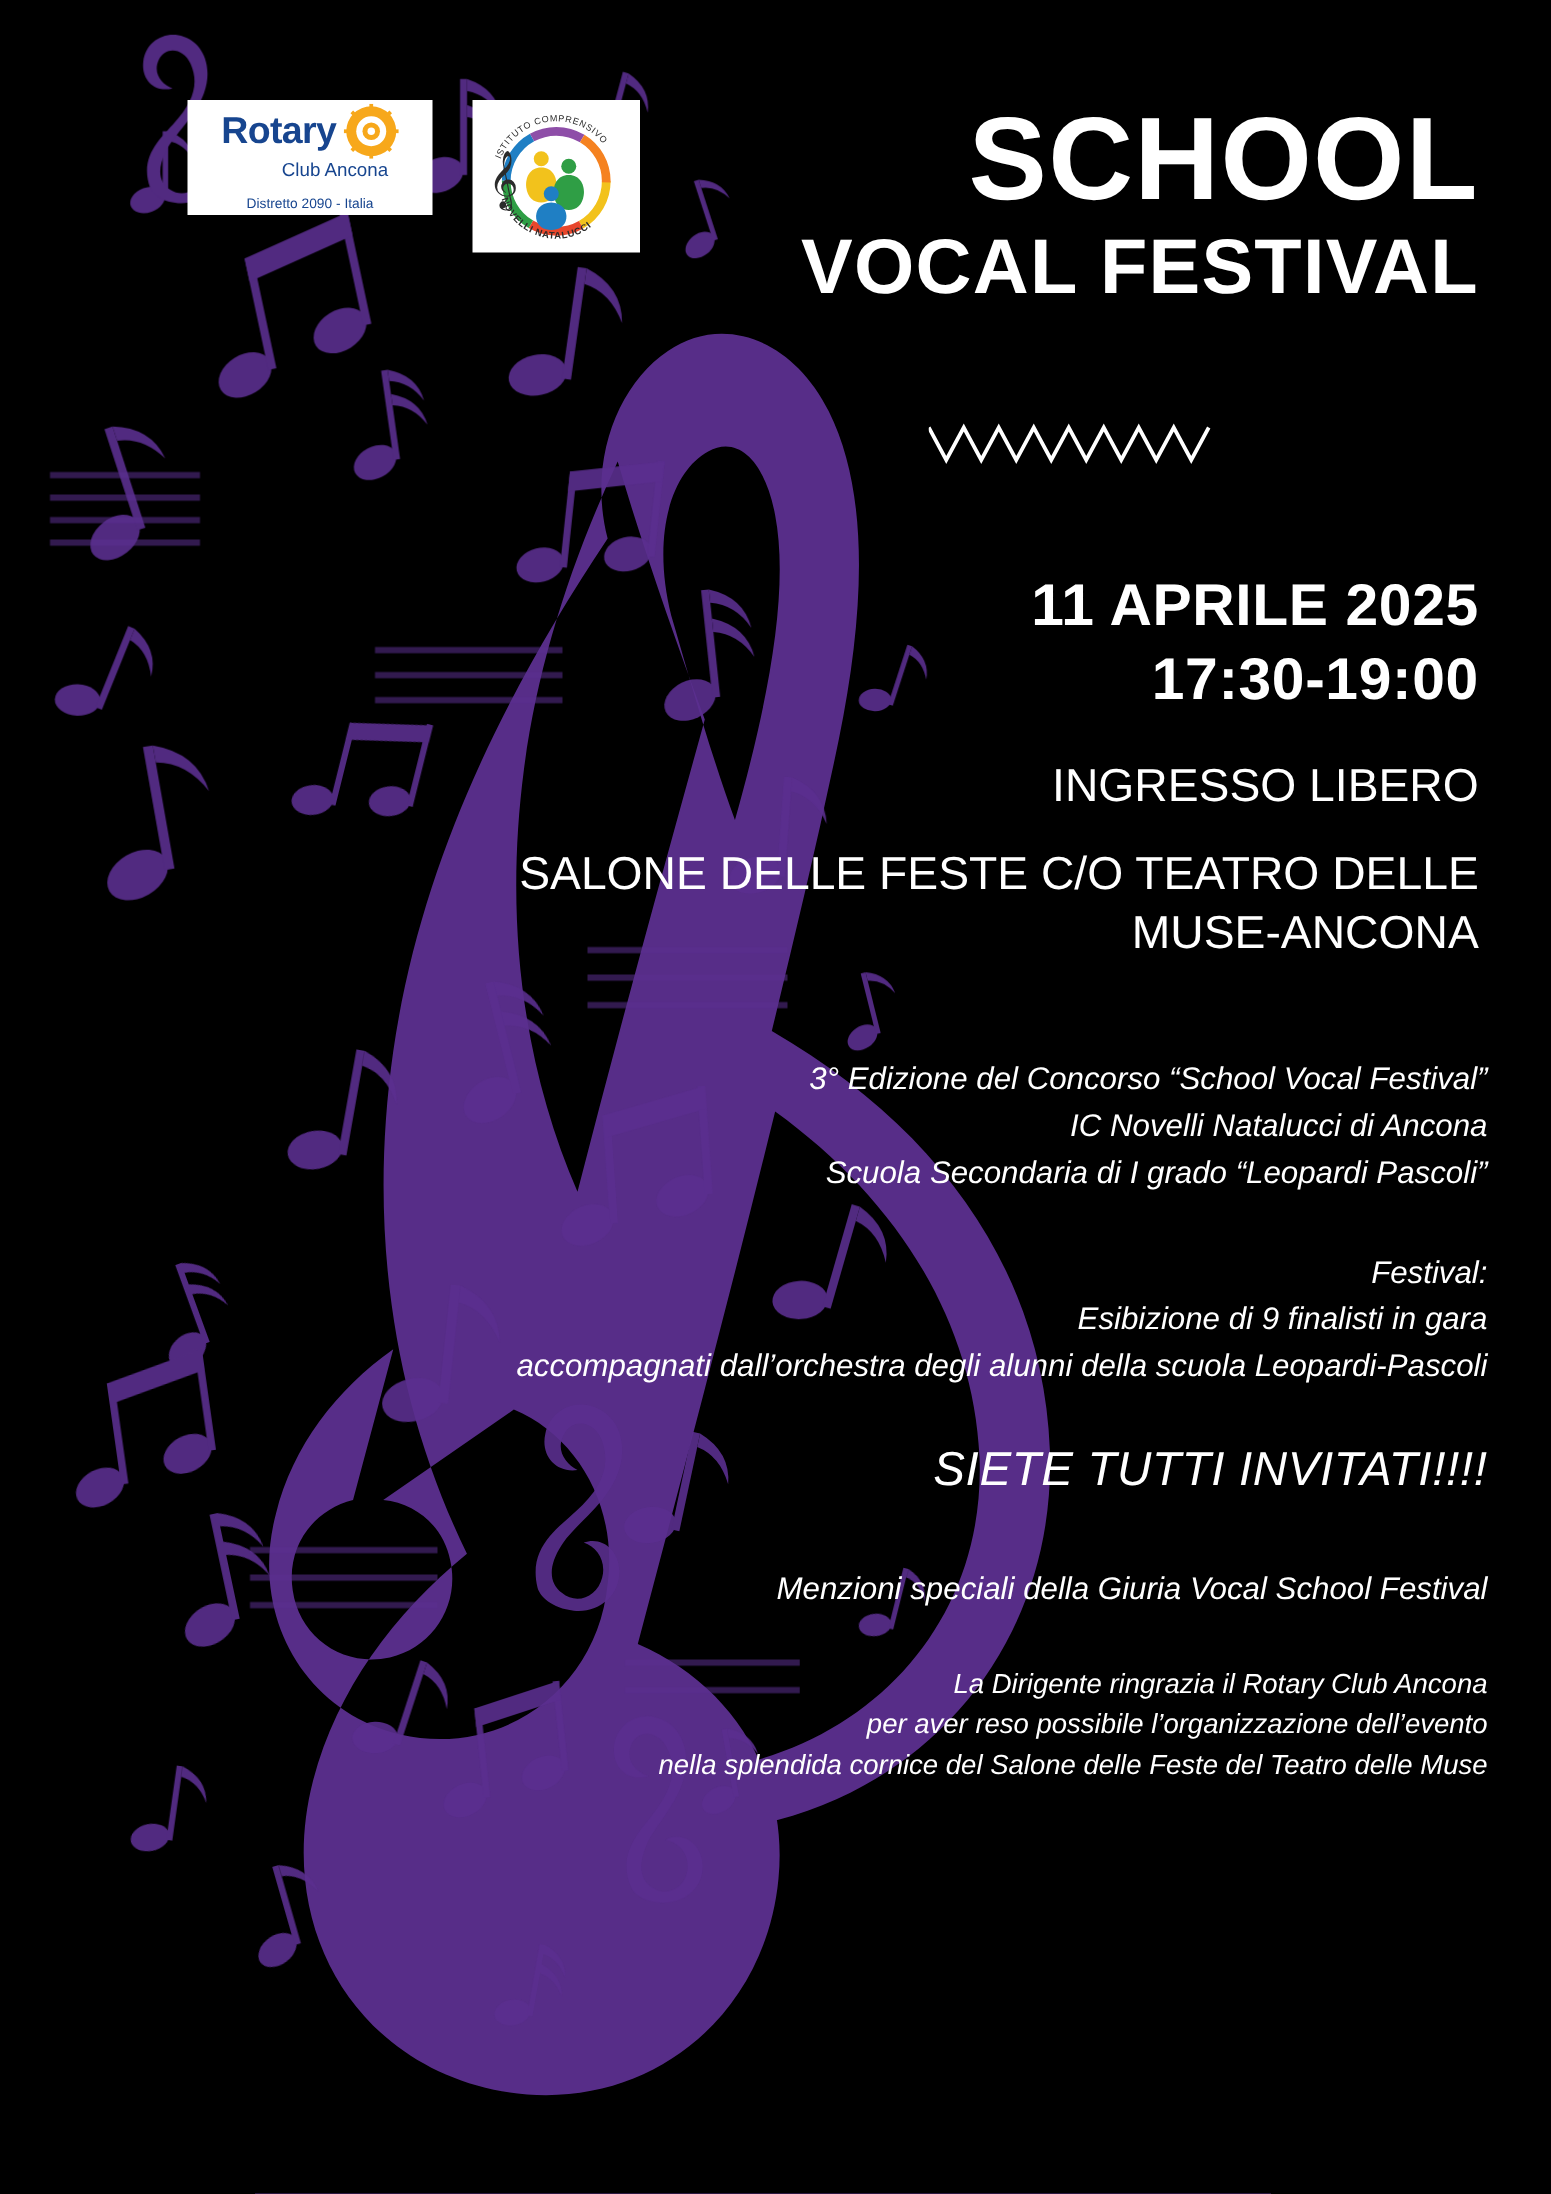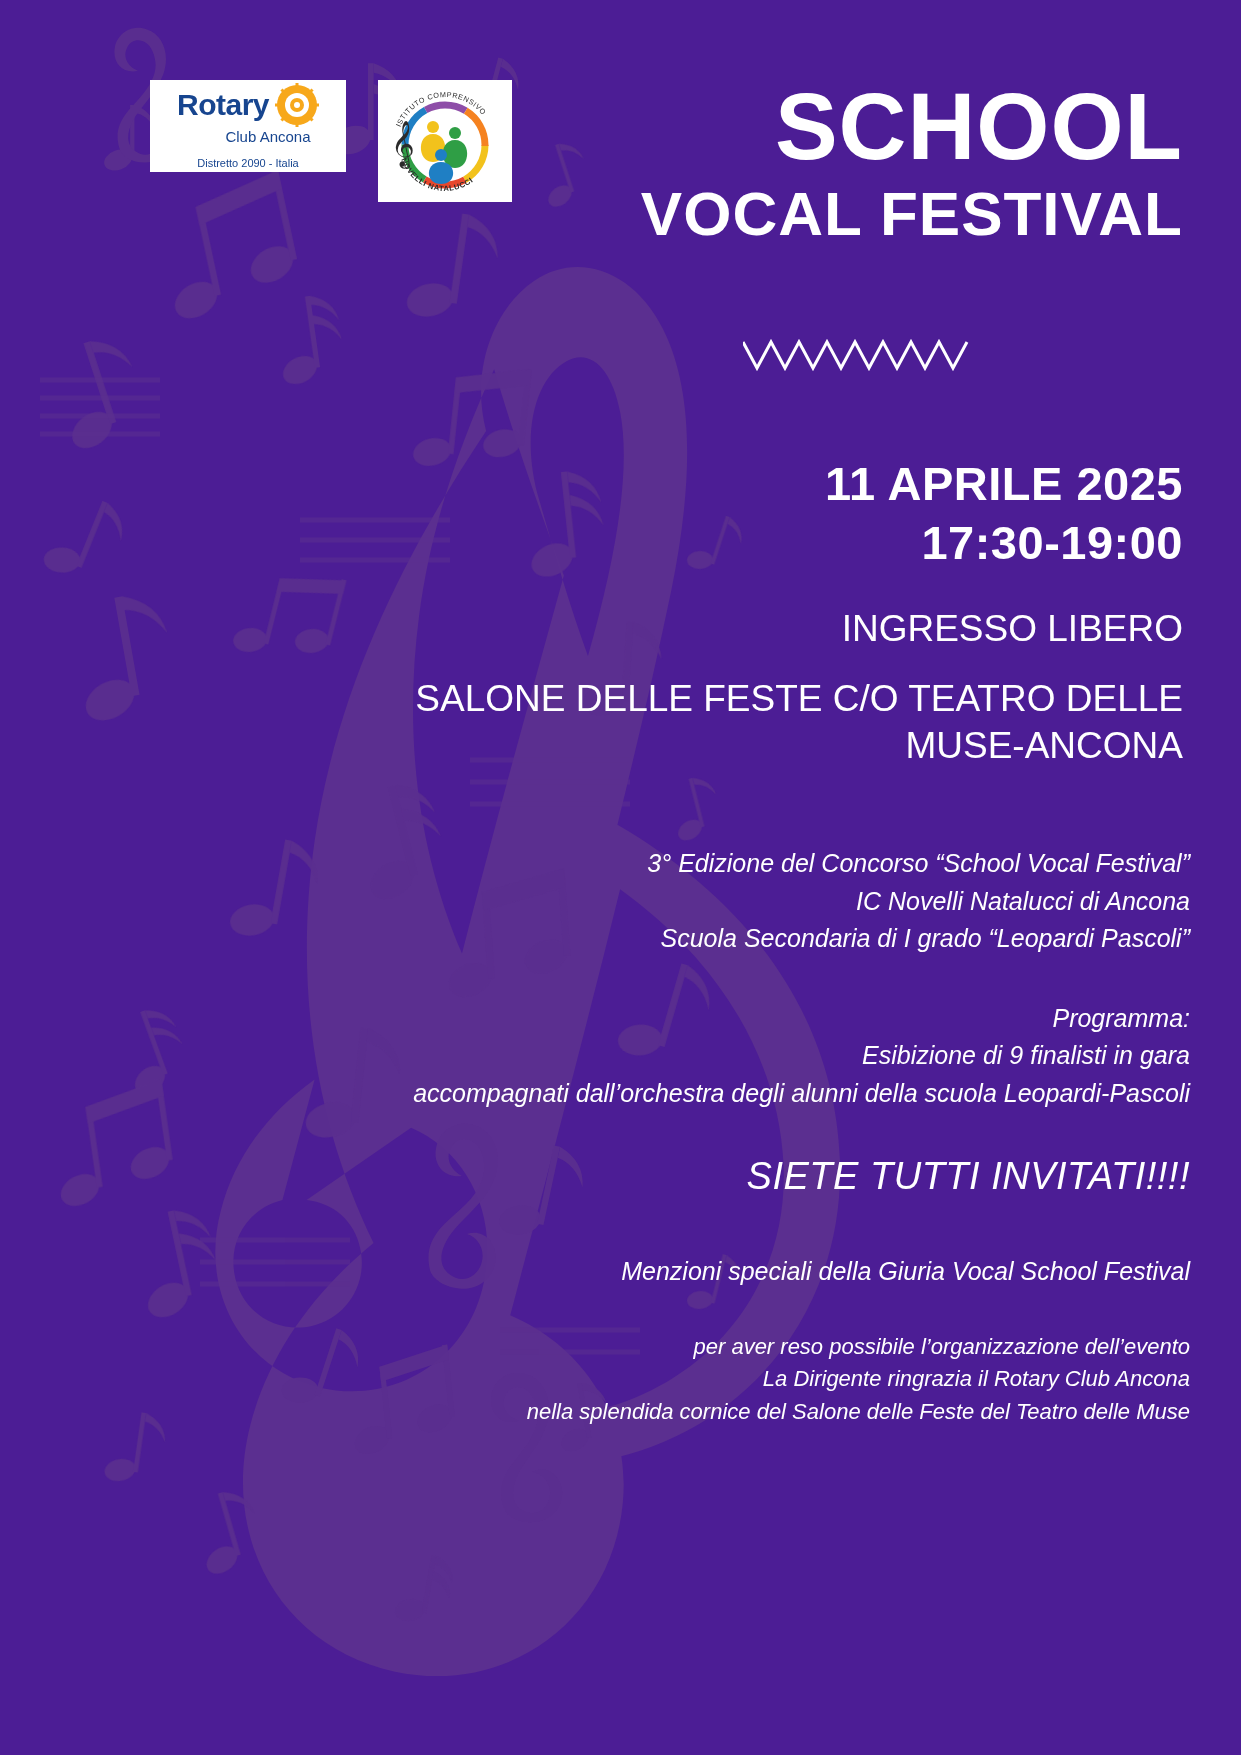--- a/index.html
+++ b/index.html
@@ -10,21 +10,21 @@
   body {
     width: 1241px;
     height: 1755px;
     overflow: hidden;
     font-family: "Liberation Sans", sans-serif;
     position: relative;
   }
   .poster {
     position: absolute;
     inset: 0;
-    background: #4c1d95;
+    background: #000000;
     overflow: hidden;
   }
 
   
   .bg-art {
     position: absolute;
     inset: 0;
     pointer-events: none;
   }
   .bg-art svg {
@@ -384,31 +384,31 @@
 
   <div class="desc">
 
     <div class="p-block p1">
       <span class="ln">3° Edizione del Concorso “School Vocal Festival”</span>
       <span class="ln">IC Novelli Natalucci di Ancona</span>
       <span class="ln">Scuola Secondaria di I grado “Leopardi Pascoli”</span>
     </div>
 
     <div class="p-block p2">
-      <span class="ln">Programma:</span>
+      <span class="ln">Festival:</span>
       <span class="ln">Esibizione di 9 finalisti in gara</span>
       <span class="ln">accompagnati dall’orchestra degli alunni della scuola Leopardi-Pascoli</span>
     </div>
 
     <div class="p-block p4">SIETE TUTTI INVITATI!!!!</div>
 
     <div class="p-block p3">
       <span class="ln">Menzioni speciali della Giuria  Vocal School Festival</span>
     </div>
 
     <div class="p-block p5">
+      <span class="ln">La Dirigente ringrazia il Rotary Club Ancona</span>
       <span class="ln">per aver reso possibile l’organizzazione dell’evento</span>
-      <span class="ln">La Dirigente ringrazia il Rotary Club Ancona</span>
       <span class="ln">nella splendida cornice del Salone delle Feste del Teatro delle Muse</span>
     </div>
   </div>
 
 </div>
 
 </body></html>

